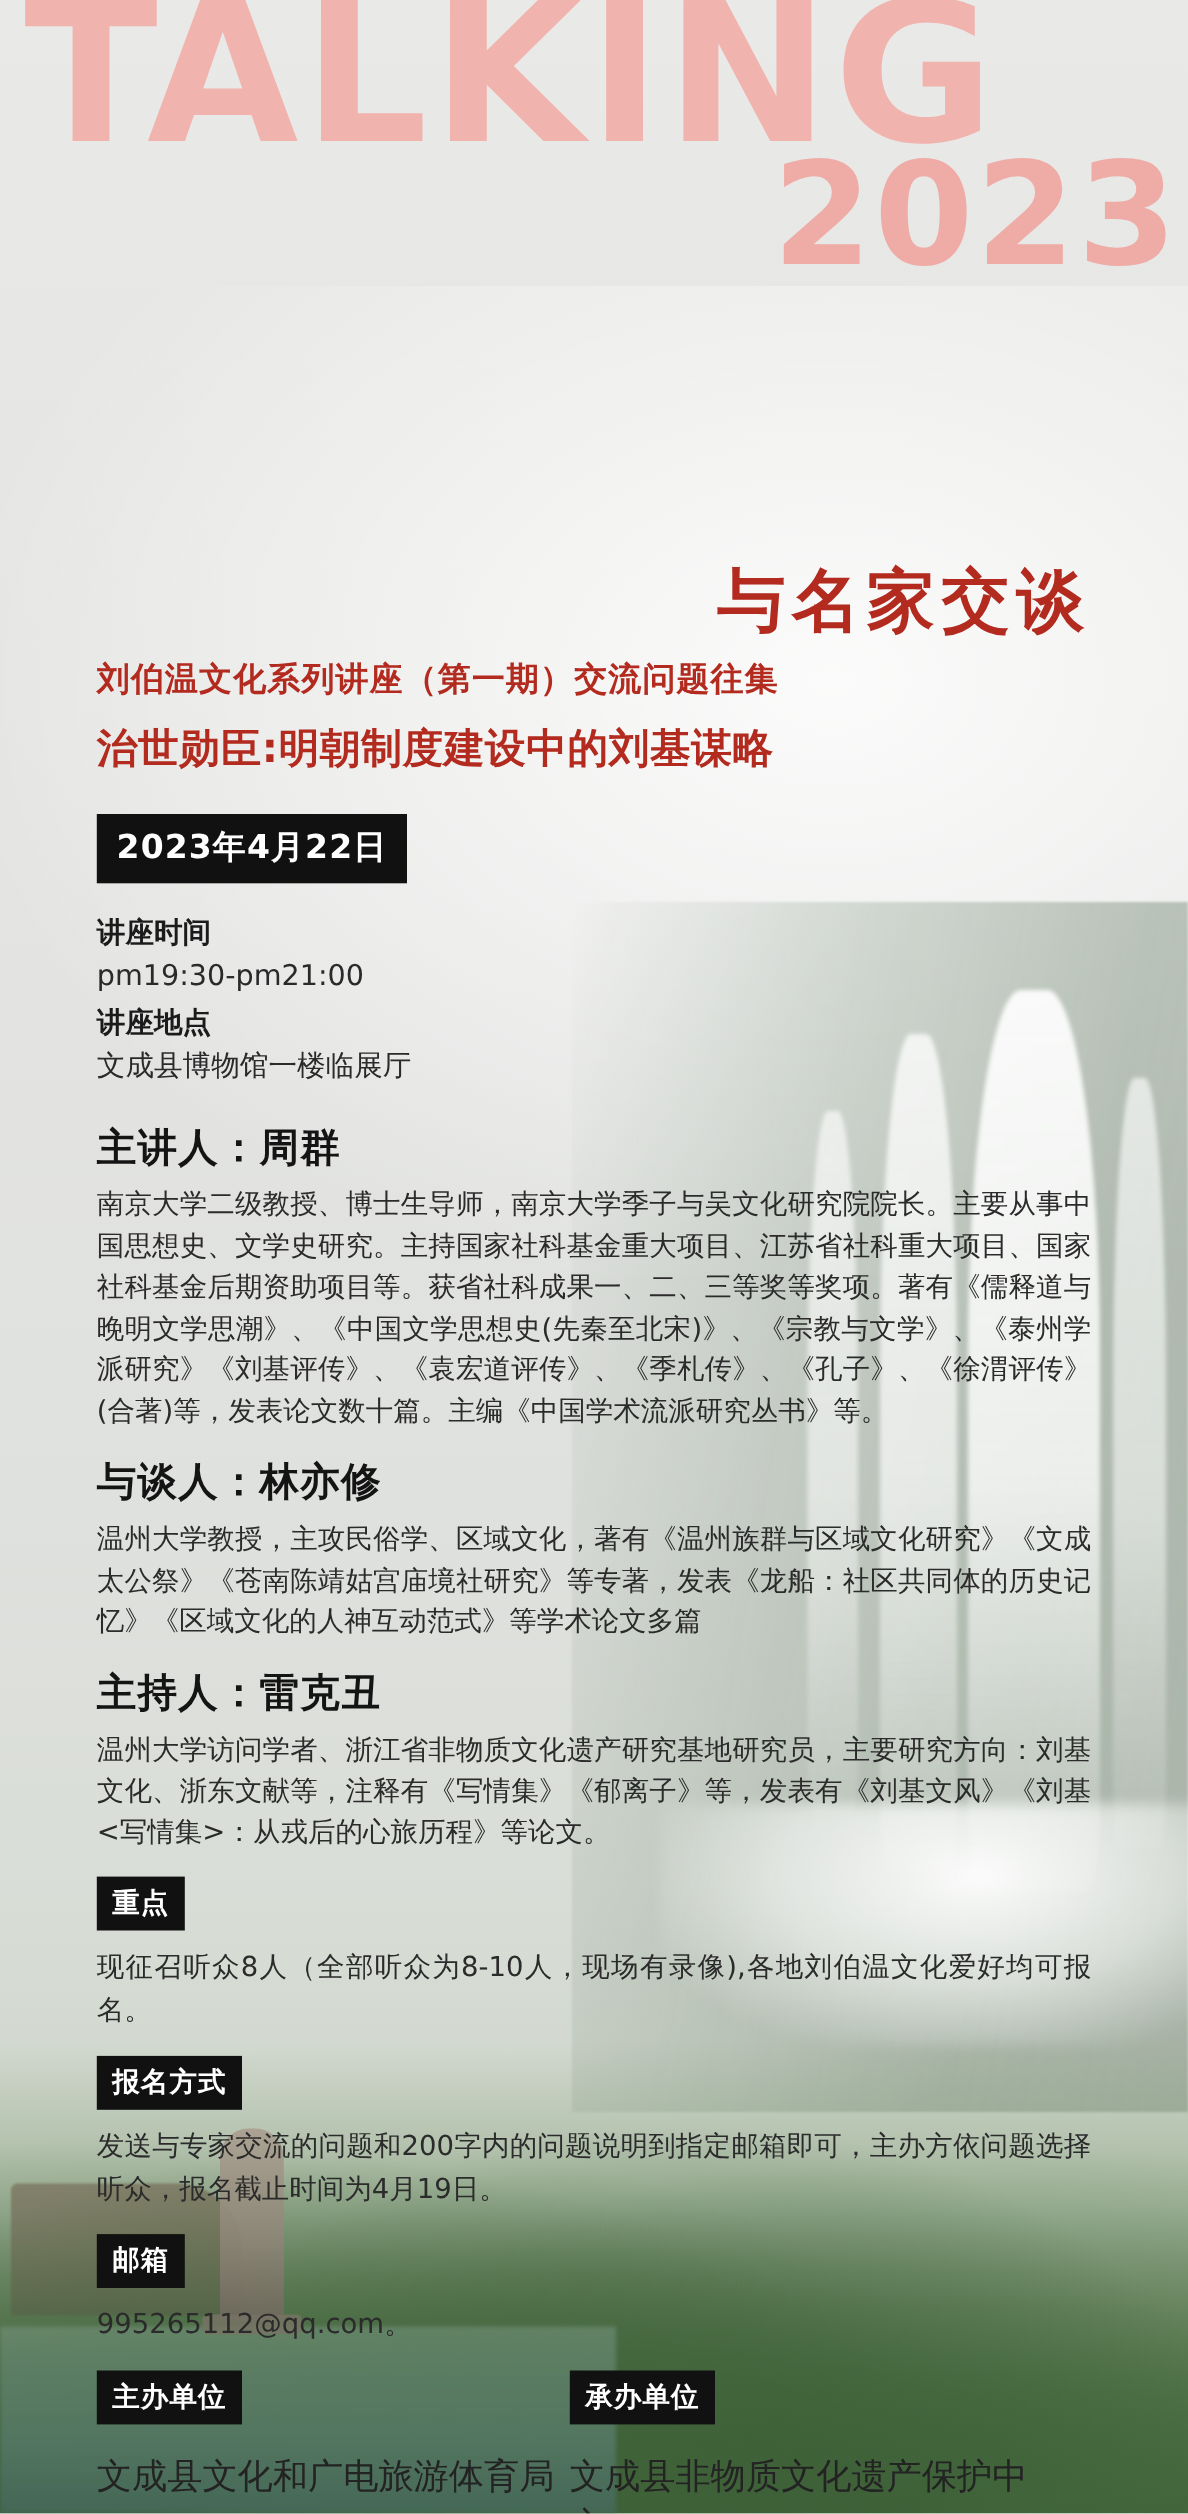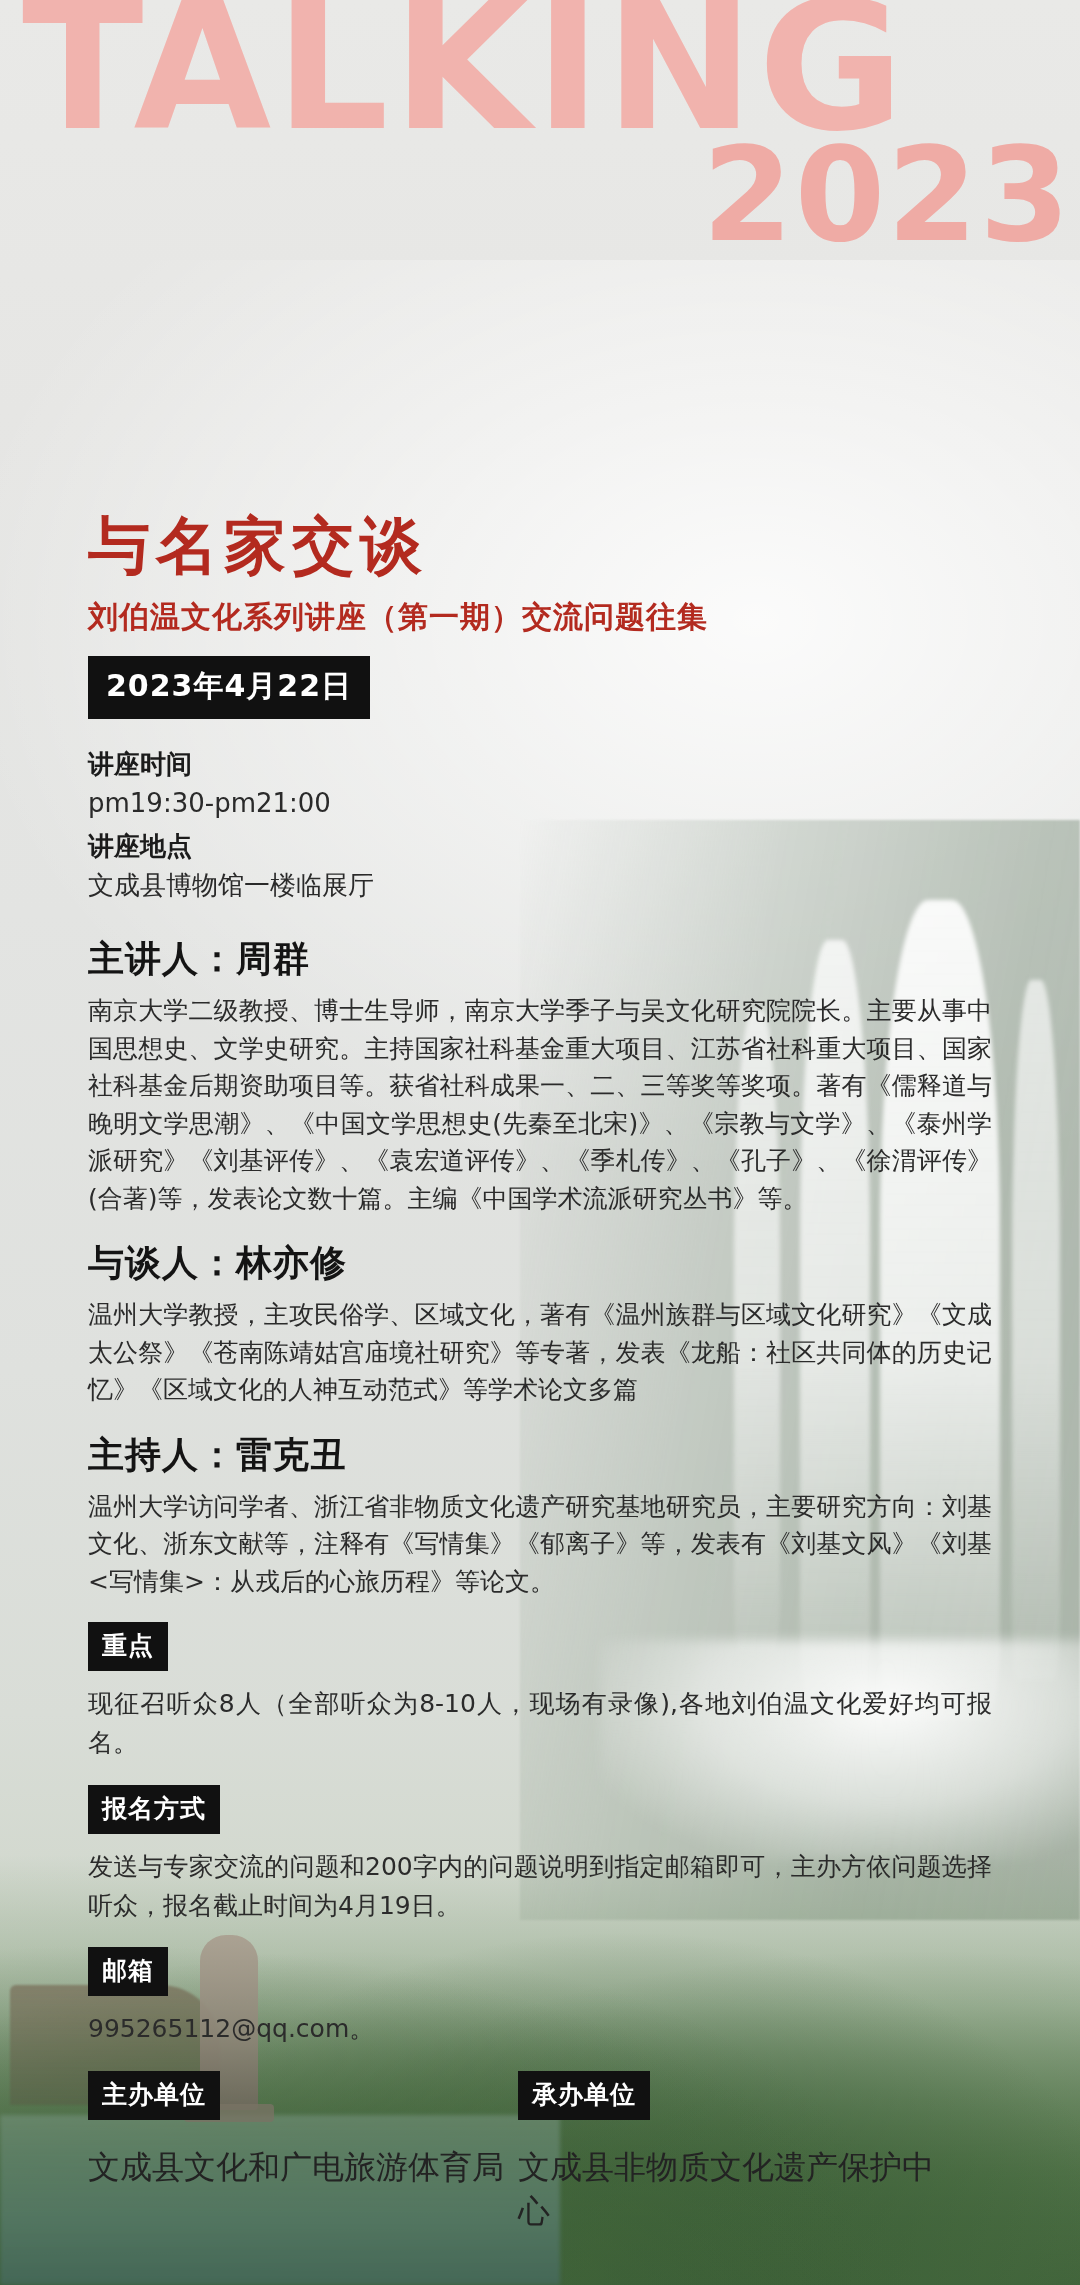--- a/index.html
+++ b/index.html
@@ -142,20 +142,21 @@
     top: 510px;
     width: 904px;
   }
   .title-main {
     font-size: 62px;
     font-weight: bold;
     color: #b32a1f;
     letter-spacing: 6px;
     line-height: 1.15;
     margin-bottom: 16px;
+    text-align: right;
   }
   .title-sub {
     font-size: 30px;
     font-weight: bold;
     color: #b32a1f;
     letter-spacing: 1px;
     margin-bottom: 18px;
   }
   .title-topic {
     font-size: 37px;
@@ -251,20 +252,21 @@
     <div class="statue"></div>
   </div>
 
   <div class="talking">TALKING</div>
   <div class="year">2023</div>
 
   <div class="content">
 
     <div class="title-main">与名家交谈</div>
     <div class="title-sub">刘伯温文化系列讲座（第一期）交流问题往集</div>
+    <div class="title-topic">治世勋臣:明朝制度建设中的刘基谋略</div>
 
     <div class="date-chip">2023年4月22日</div>
 
     <div class="lbl">讲座时间</div>
     <div class="val">pm19:30-pm21:00</div>
     <div class="lbl">讲座地点</div>
     <div class="val">文成县博物馆一楼临展厅</div>
 
     <div class="gap-md"></div>
 

